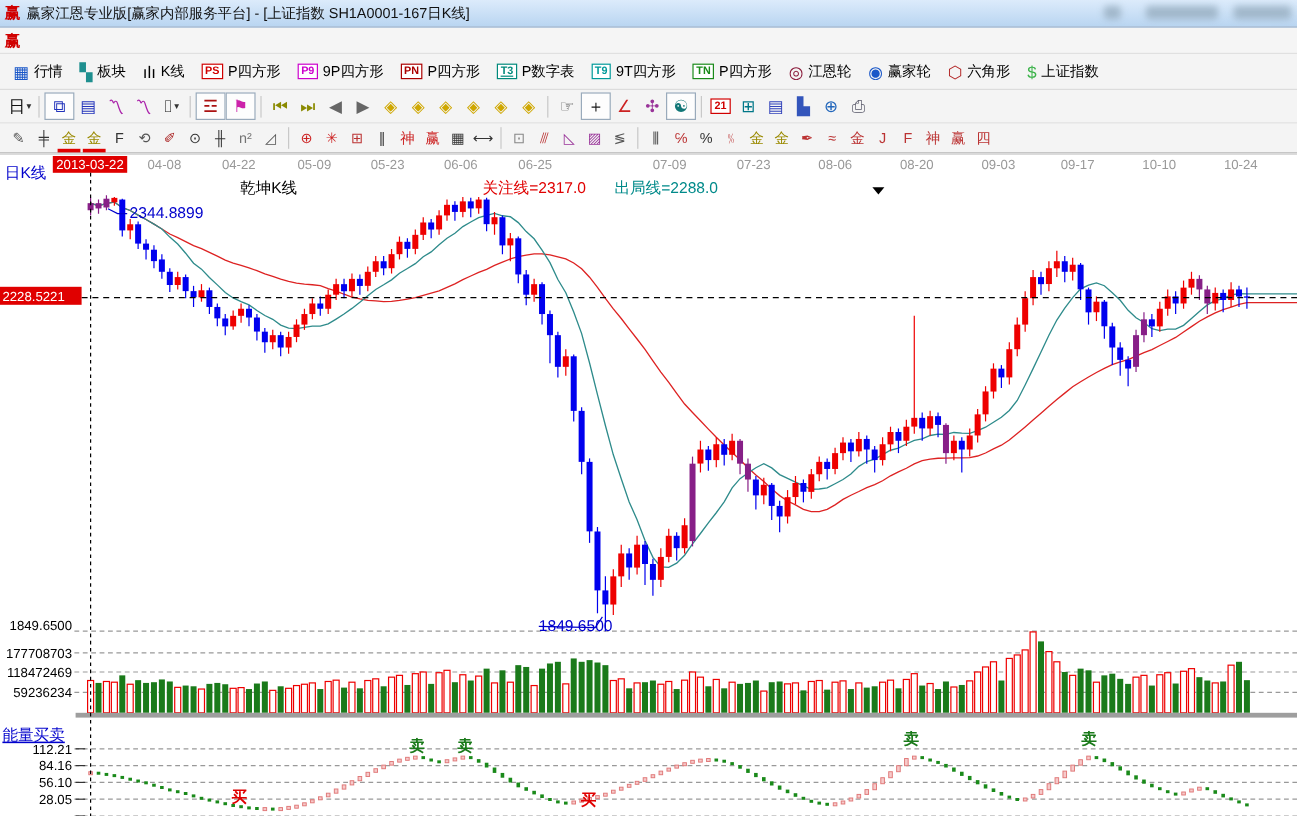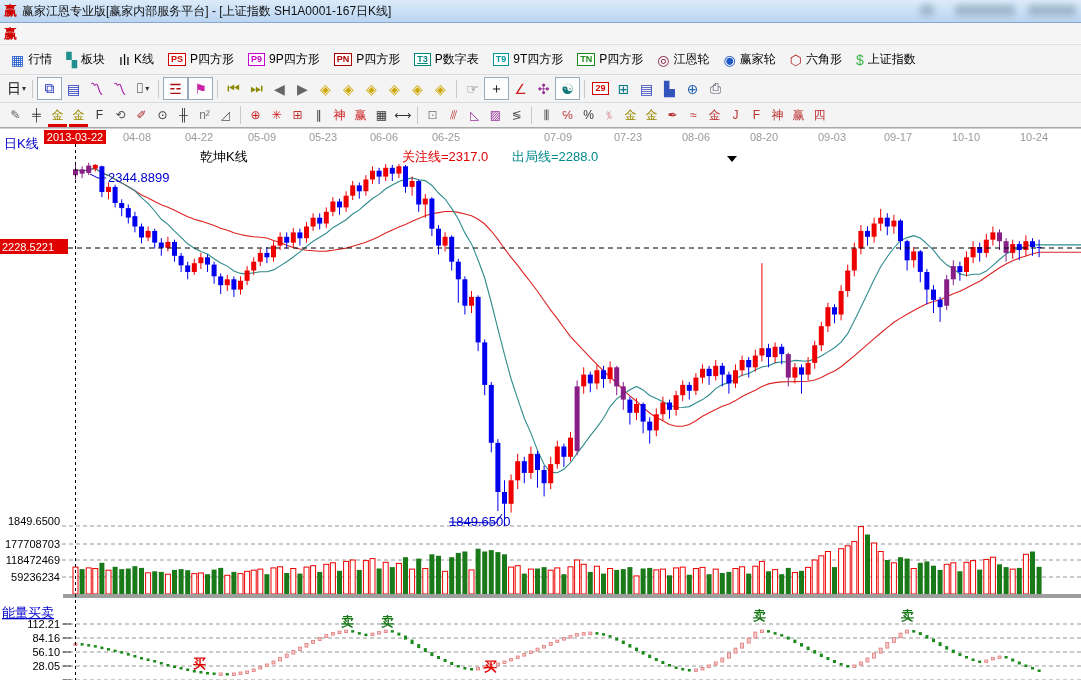--- a/index.html
+++ b/index.html
@@ -165,21 +165,21 @@
       <span style="color: rgb(204, 34, 34);">∠</span>
     </div>
     <div class="ibtn">
       <span style="color: rgb(153, 51, 153);">✣</span>
     </div>
     <div class="ibtn pressed">
       <span style="color: rgb(17, 119, 119);">☯</span>
     </div>
     <span class="vsep"></span>
     <div class="ibtn">
-      <span class="badge" style="border: 1px solid rgb(208, 0, 0); color: rgb(208, 0, 0);">29</span>
+      <span class="badge" style="border: 1px solid rgb(208, 0, 0); color: rgb(208, 0, 0);">21</span>
     </div>
     <div class="ibtn">
       <span style="color: rgb(0, 119, 136);">⊞</span>
     </div>
     <div class="ibtn">
       <span style="color: rgb(51, 68, 187);">▤</span>
     </div>
     <div class="ibtn">
       <span style="color: rgb(51, 85, 187);">▙</span>
     </div>

